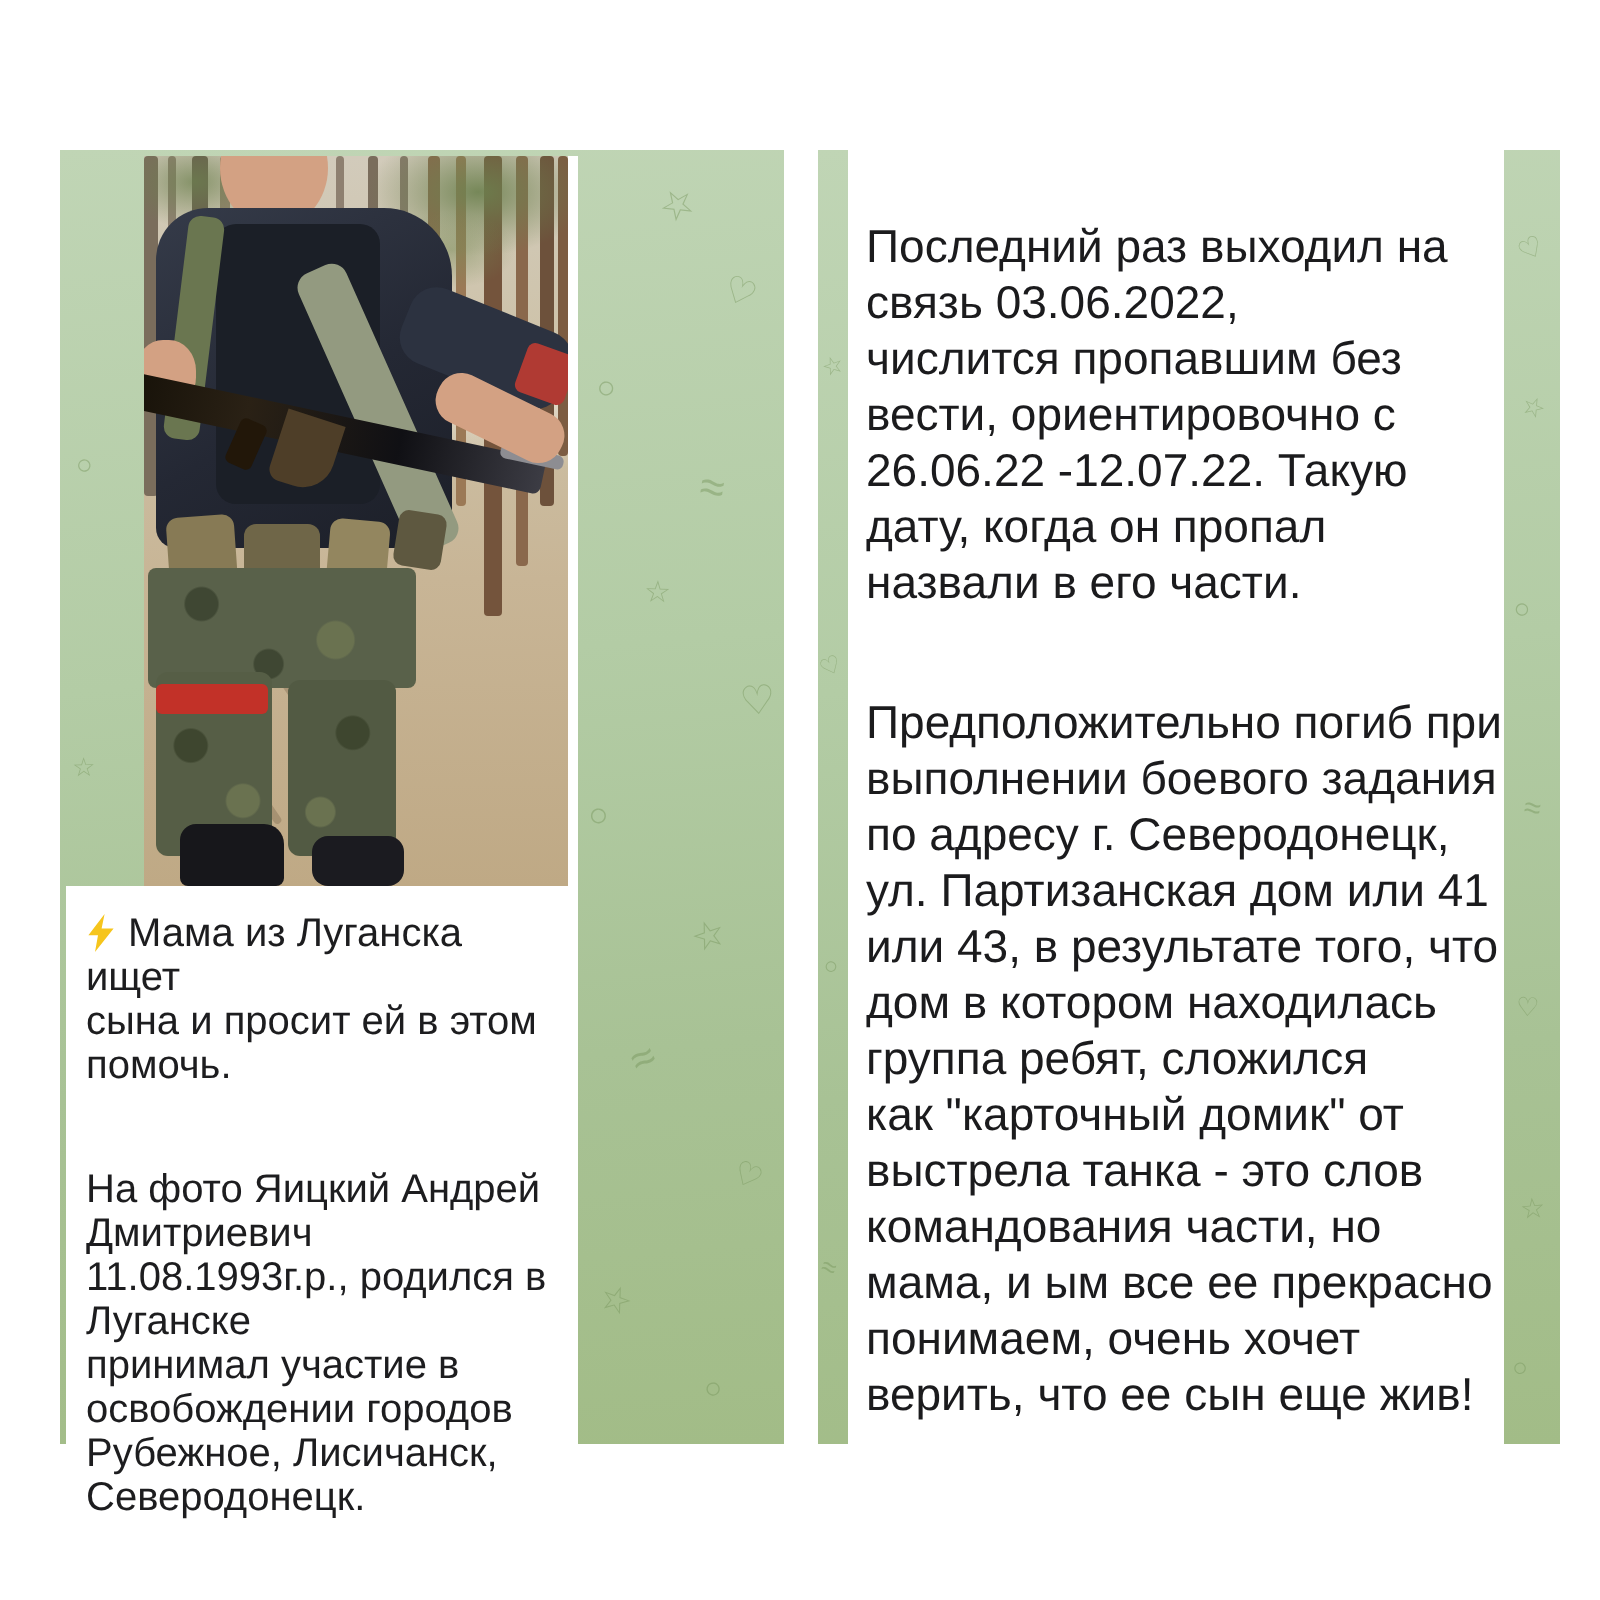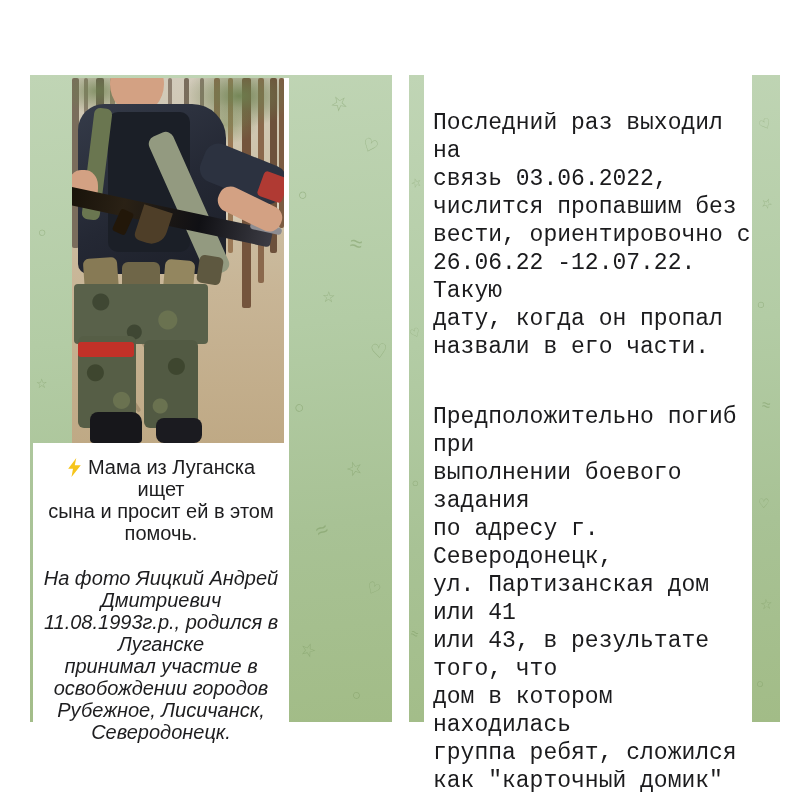--- a/index.html
+++ b/index.html
@@ -10,29 +10,29 @@
   .panel{position:absolute;top:75px;height:647px;
          background:linear-gradient(175deg,#c0d5b5 0%,#b3cca5 40%,#a8c295 70%,#a2bc87 100%);}
   .panel-left{left:30px;width:362px;}
   .panel-right{left:409px;width:371px;}
   .doodle{position:absolute;color:rgba(118,148,92,.45);pointer-events:none;line-height:1;}
 
   
   .caption{position:absolute;left:3px;top:368px;width:256px;height:279px;background:#ffffff;
            box-sizing:border-box;padding:13px 10px 0 10px;color:#1d1d1f;
            font-size:20px;line-height:22px;z-index:2;}
-  .caption p{margin:0;white-space:pre-line;text-align:center;}
-  .caption .p2{margin-top:23px;font-style:italic;}
+  .caption p{margin:0;white-space:pre-line;}
+  .caption .p2{margin-top:40px;}
   .bolt{display:inline-block;width:15px;height:19px;margin-right:6px;vertical-align:-3px;
         background:#f6c51c;clip-path:polygon(62% 0,8% 56%,40% 56%,30% 100%,92% 38%,52% 38%);}
 
   
   .bubble{position:absolute;left:15px;top:0;width:328px;height:647px;background:#ffffff;
           box-sizing:border-box;padding:34px 0 0 9px;color:#1b1b1d;z-index:2;}
-  .bubble p{margin:0;width:330px;font-size:23px;line-height:28px;white-space:pre-line;font-family:Liberation Mono, monospace;}
+  .bubble p{margin:0;width:330px;font-size:23px;line-height:28px;white-space:pre-line;}
   .bubble .p2{margin-top:42px;}
 
   
   .photo{position:absolute;left:42px;top:3px;width:212px;height:365px;overflow:hidden;z-index:2;
          border-right:5px solid #fff;box-sizing:content-box;
          background:linear-gradient(180deg,#d2cbbb 0%,#cdc1a6 30%,#c8b596 58%,#bfa985 100%);}
   .photo i{position:absolute;display:block;}
   .ph-haze{left:0;top:92px;width:100%;height:64px;
            background:linear-gradient(rgba(226,219,203,0),rgba(226,219,203,.85) 50%,rgba(226,219,203,0));}
   .ph-leaf1{right:-10px;top:-14px;width:110px;height:64px;

